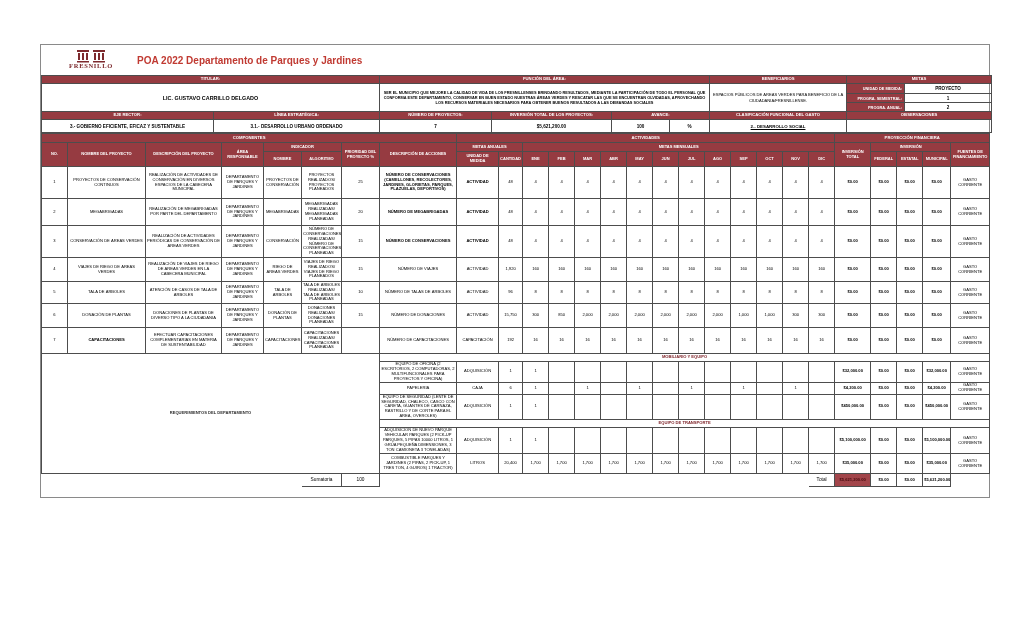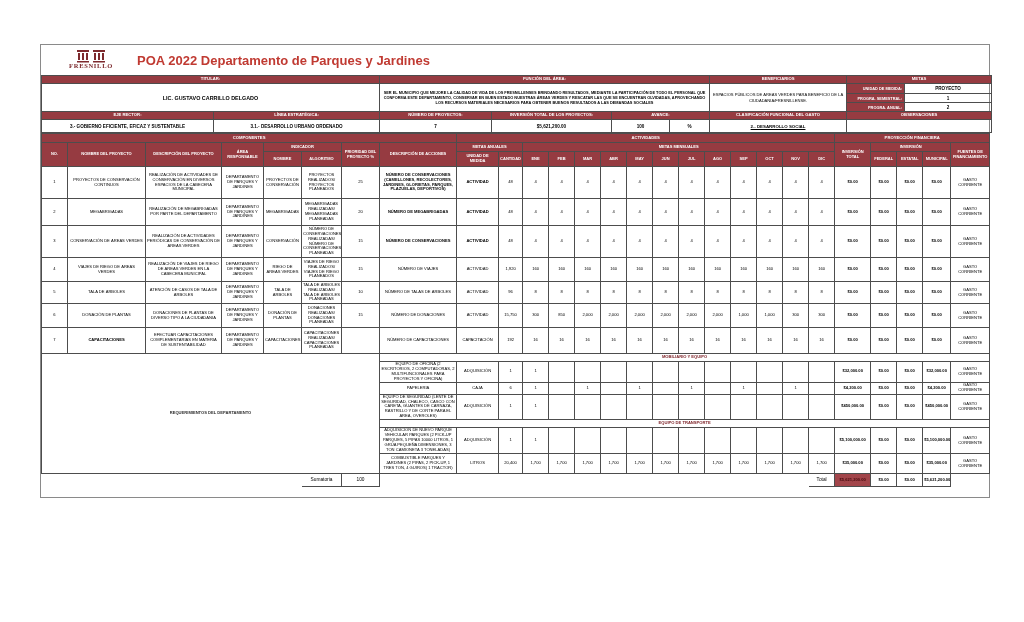--- a/index.html
+++ b/index.html
@@ -6,21 +6,21 @@
   body{width:1024px;height:622px;background:#ffffff;position:relative;
        font-family:"Liberation Sans",sans-serif;-webkit-font-smoothing:antialiased;}
   .sheet{position:absolute;left:40px;top:44px;width:950px;height:454px;
          border:1px solid #8a8a8a;background:#fff;box-sizing:border-box;}
   
   .logo-bar{height:30px;display:flex;align-items:center;}
   .logo{margin-left:22px;display:flex;flex-direction:column;align-items:center;width:56px;}
   .logo svg{display:block;}
   .logo-text{font-family:"Liberation Serif",serif;font-size:6.5px;font-weight:bold;
              color:#7d2a2e;letter-spacing:.7px;line-height:1;}
-  .doc-title{margin-left:18px;font-size:13px;font-weight:bold;color:#c03a32;}
+  .doc-title{margin-left:18px;font-size:10px;font-weight:bold;color:#c03a32;}
   
   table.info{border-collapse:collapse;table-layout:fixed;width:948px;margin-left:0;}
   .info td{border:1px solid #4d4d4d;padding:0 1px;vertical-align:middle;text-align:center;overflow:hidden;}
   .band{background:#963b41;color:#fff;font-weight:bold;font-size:4.2px;line-height:1.1;}
   .info .val{font-size:4.6px;font-weight:bold;}
   .info .name{font-size:5.4px;font-weight:bold;}
   .info .paragraph{font-size:3.9px;font-weight:bold;line-height:1.35;padding:1px 3px;}
   .info .benef{font-size:4.1px;line-height:1.3;padding:1px 2px;}
   .info .mlabel{background:#963b41;color:#fff;font-weight:bold;font-size:3.9px;text-align:right;padding-right:2px;}
   .info .mval{font-size:4.6px;font-weight:bold;}

